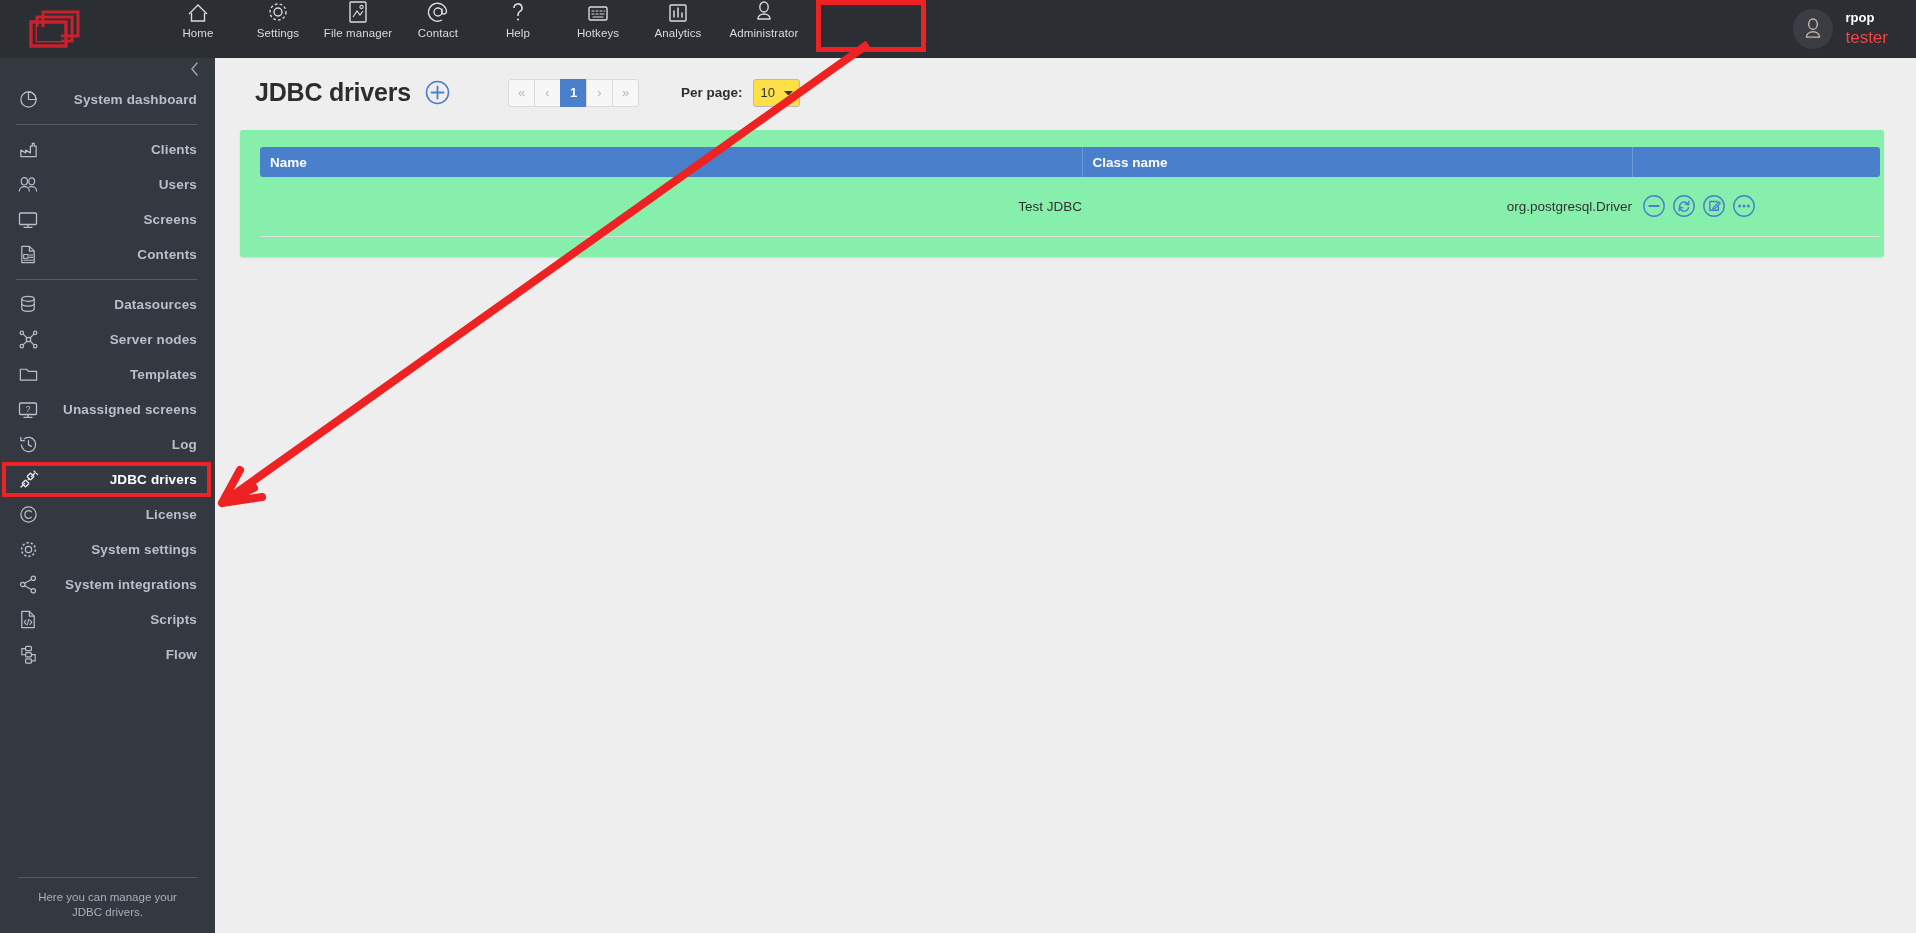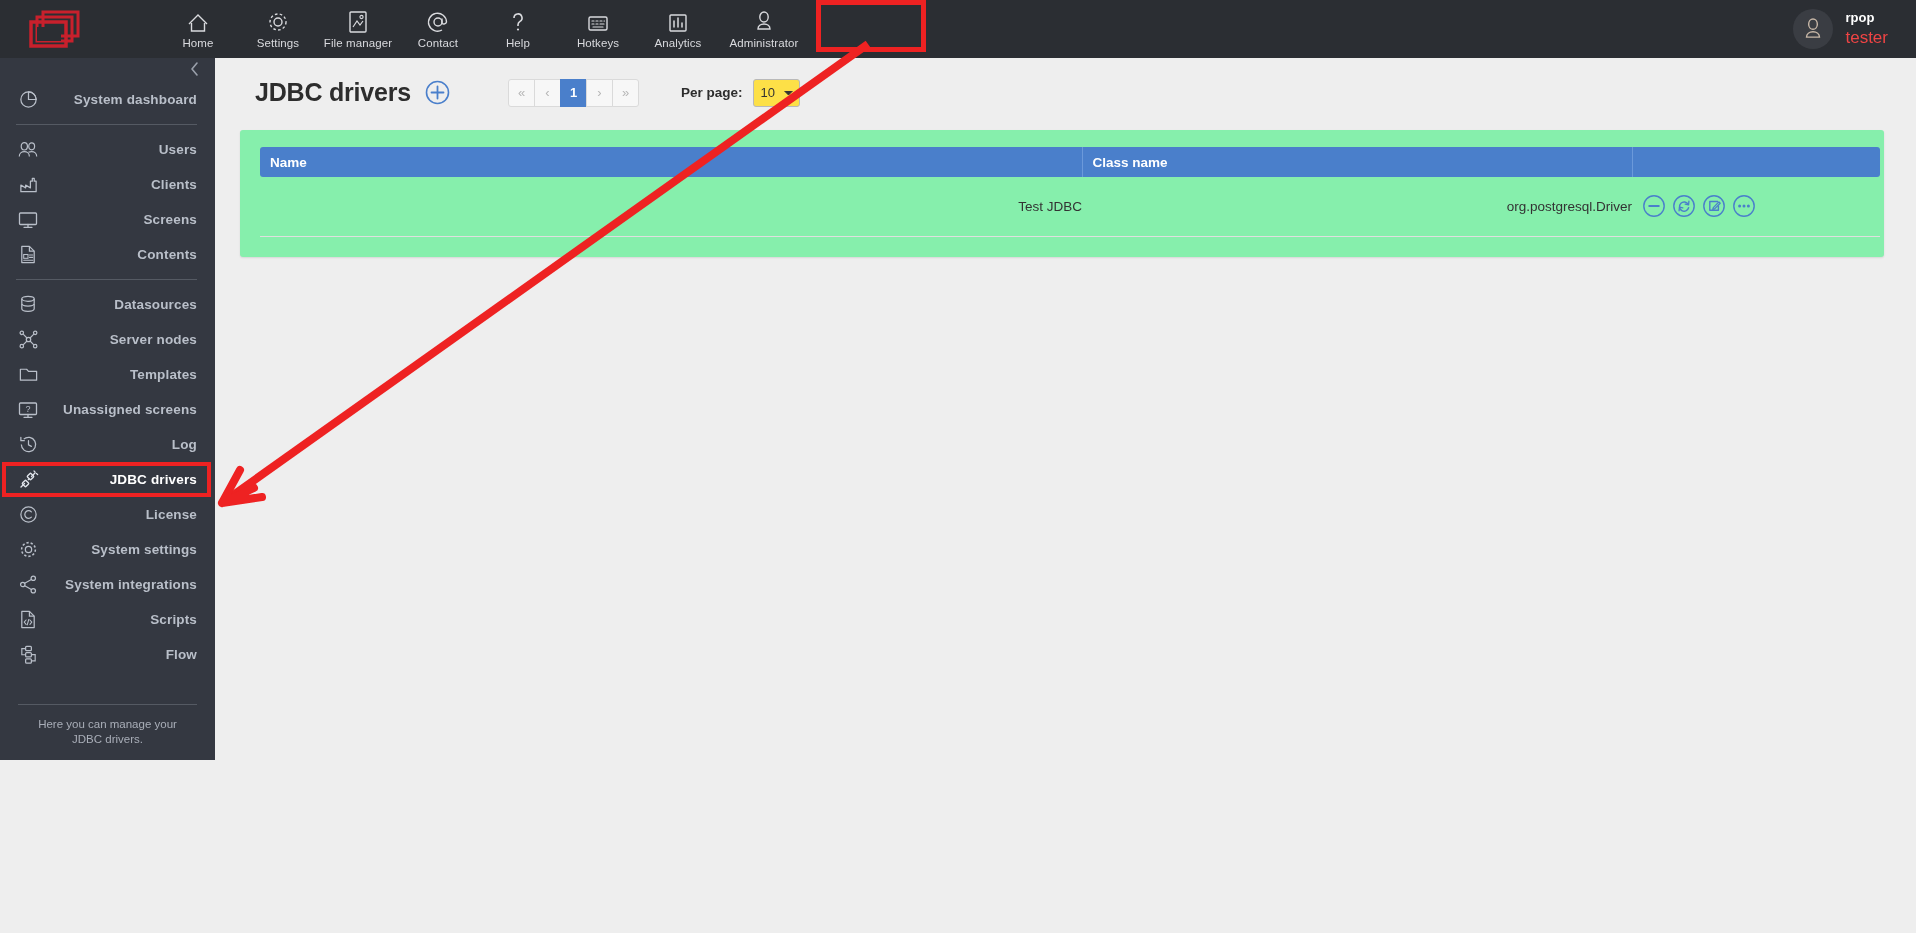--- a/index.html
+++ b/index.html
@@ -23,21 +23,21 @@
     width: 108px; height: 58px;
     display: flex; align-items: center; justify-content: center;
     flex: 0 0 108px;
   }
   #logo svg { display: block; }
 
   #topnav { display: flex; align-items: stretch; margin-left: 50px; }
   .topnav-item {
     width: 80px; height: 58px;
     display: flex; flex-direction: column;
-    align-items: center; justify-content: center;
+    align-items: center; justify-content: flex-start;
     gap: 3px; cursor: pointer; position: relative;
   }
   .topnav-item .tn-ico { height: 24px; display: flex; align-items: flex-end; }
   .topnav-item .tn-lbl {
     font-size: 11.5px; color: #d9dade; white-space: nowrap;
     letter-spacing: .1px;
   }
   .topnav-item.wide { width: 92px; }
 
   #topnav-spacer { flex: 1 1 auto; }
@@ -57,21 +57,21 @@
   
   #admin-highlight {
     position: absolute;
     left: 816px; top: 0px; width: 110px; height: 52px;
     border: 5px solid #ee2222; z-index: 60; pointer-events: none;
   }
 
   
   #sidebar {
     position: absolute; top: 58px; left: 0;
-    width: 215px; height: 702px;
+    width: 215px; height: 875px;
     background: #343841;
     z-index: 10;
   }
   #collapse-row { height: 24px; position: relative; }
   #collapse-btn {
     position: absolute; right: 12px; top: 2px;
     width: 18px; height: 18px; cursor: pointer;
     display: flex; align-items: center; justify-content: center;
   }
   .sb-item {
@@ -306,36 +306,36 @@
           <circle cx="11" cy="11" r="8" fill="none" stroke="#b9bfc9" stroke-width="1.3"></circle>
           <path d="M11 11 V3 A8 8 0 0 1 19 11 Z" fill="none" stroke="#b9bfc9" stroke-width="1.3"></path>
         </svg>
       </span>
     <span class="sb-lbl">System dashboard</span>
   </div>
   <div class="sb-divider"></div>
 
   <div class="sb-item">
     <span class="sb-ico">
+        <svg width="21" height="20" viewBox="0 0 22 20">
+          <path d="M3 17 V10 l5 3 V10 l5 3 V6 h2 V3 h2 v3 h2 v11 z" fill="none" stroke="#b9bfc9" stroke-width="1.3" stroke-linejoin="round"></path>
+        </svg>
+      </span>
+    <span class="sb-lbl">Clients</span>
+  </div>
+  <div class="sb-item">
+    <span class="sb-ico">
         <svg width="22" height="20" viewBox="0 0 24 20">
           <ellipse cx="8" cy="6" rx="3.4" ry="4" fill="none" stroke="#b9bfc9" stroke-width="1.3"></ellipse>
           <ellipse cx="16" cy="6" rx="3.2" ry="3.8" fill="none" stroke="#b9bfc9" stroke-width="1.3"></ellipse>
           <path d="M2.5 17 c0 -3.2 2.5 -5.2 5.5 -5.2 c3 0 5.5 2 5.5 5.2" fill="none" stroke="#b9bfc9" stroke-width="1.3"></path>
           <path d="M12.5 12.4 c1 -.5 2.2 -.7 3.5 -.7 c3 0 5.5 2 5.5 5.3" fill="none" stroke="#b9bfc9" stroke-width="1.3"></path>
         </svg>
       </span>
     <span class="sb-lbl">Users</span>
-  </div>
-  <div class="sb-item">
-    <span class="sb-ico">
-        <svg width="21" height="20" viewBox="0 0 22 20">
-          <path d="M3 17 V10 l5 3 V10 l5 3 V6 h2 V3 h2 v3 h2 v11 z" fill="none" stroke="#b9bfc9" stroke-width="1.3" stroke-linejoin="round"></path>
-        </svg>
-      </span>
-    <span class="sb-lbl">Clients</span>
   </div>
   <div class="sb-item">
     <span class="sb-ico">
         <svg width="22" height="20" viewBox="0 0 22 20">
           <rect x="2.5" y="3" width="17" height="11.5" rx="1" fill="none" stroke="#b9bfc9" stroke-width="1.3"></rect>
           <path d="M11 14.5 V17 M7 17.3 h8" stroke="#b9bfc9" stroke-width="1.3" stroke-linecap="round"></path>
         </svg>
       </span>
     <span class="sb-lbl">Screens</span>
   </div>

